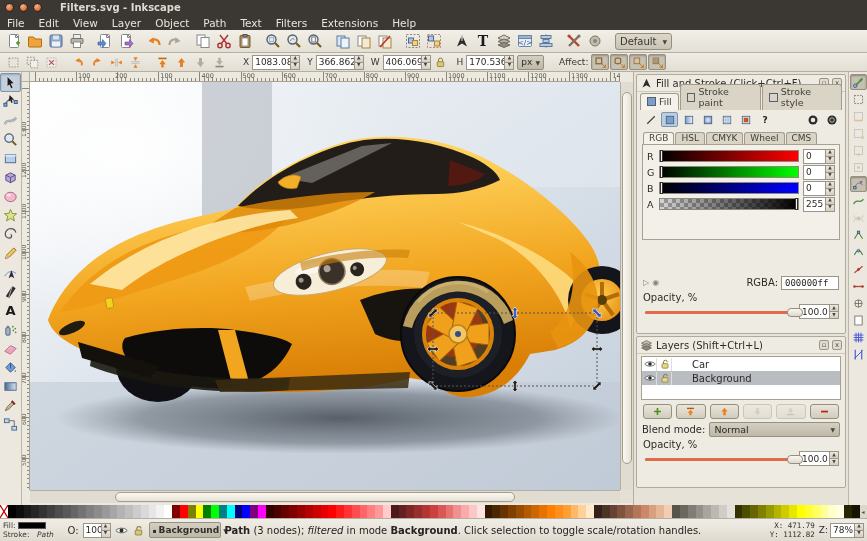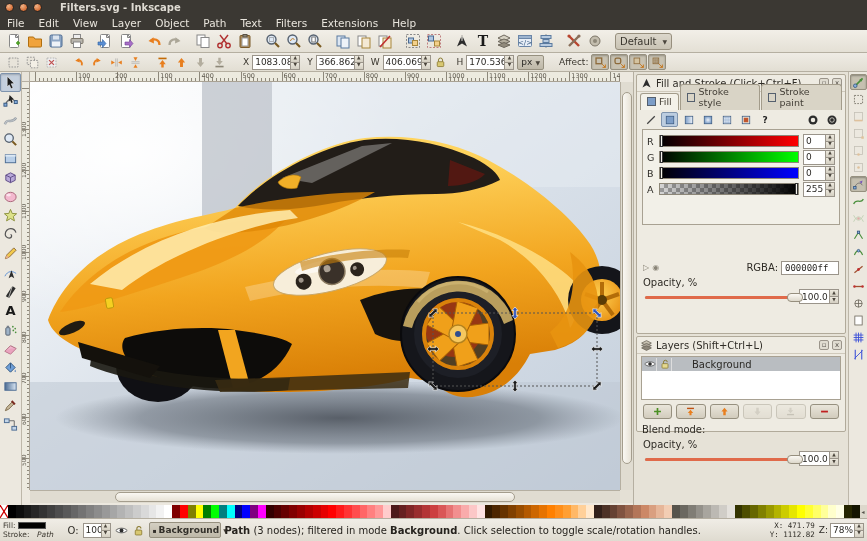--- a/index.html
+++ b/index.html
@@ -1033,25 +1033,25 @@
       <span class="minibtn">▫</span>
       <span class="minibtn">x</span>
     </div>
     <div class="tabrow" id="fs-tabs">
         <div class="tab active">
           <span style="width:9px;height:9px;display:inline-block;background:#7d9ec8;border:1px solid #55606e"></span>
           <span>Fill</span>
         </div>
         <div class="tab">
           <span style="width:9px;height:9px;display:inline-block;background:#d9d4c6;border:1px solid #55606e"></span>
-          <span>Stroke style</span>
+          <span>Stroke paint</span>
         </div>
         <div class="tab">
           <span style="width:9px;height:9px;display:inline-block;background:#d9d4c6;border:1px solid #55606e"></span>
-          <span>Stroke paint</span>
+          <span>Stroke style</span>
         </div>
       </div>
     <div class="paintrow" id="paint-row">
         <div class="pbtn">
           <svg viewBox="0 0 16 16">
             <line x1="3" y1="13" x2="13" y2="3" stroke="#444" stroke-width="1.6"></line>
           </svg>
         </div>
         <div class="pbtn active">
           <svg viewBox="0 0 16 16">
@@ -1103,20 +1103,27 @@
             <circle cx="8" cy="8" r="6" fill="#2c2c2c"></circle>
             <circle cx="8" cy="8" r="3" fill="#eeebe2"></circle>
           </svg>
         </div>
         <div class="pbtn">
           <svg viewBox="0 0 16 16">
             <circle cx="8" cy="8" r="6" fill="#2c2c2c"></circle>
             <circle cx="8" cy="8" r="3" fill="#2c2c2c" stroke="#eeebe2"></circle>
           </svg>
         </div>
+      </div>
+    <div class="ctabrow" id="color-tabs">
+        <div class="ctab active">RGB</div>
+        <div class="ctab">HSL</div>
+        <div class="ctab">CMYK</div>
+        <div class="ctab">Wheel</div>
+        <div class="ctab">CMS</div>
       </div>
     <div class="sliderbox" id="rgb-sliders">
         <div class="crow">
           <span class="lab">R</span>
           <div class="cslider" style="background:linear-gradient(to right,#000,#f00)">
             <div class="cthumb" style="left:0"></div>
           </div>
           <span class="spin">
             <span class="v" style="min-width:22px;max-width:22px">0</span>
             <span class="arr">
@@ -1182,33 +1189,48 @@
       <span class="spin" id="fsop-spin">
           <span class="v" style="min-width:30px;max-width:30px">100.0</span>
           <span class="arr">
             <i>▲</i>
             <i>▼</i>
           </span>
         </span>
     </div>
   </div>
 
-  <div class="panel" id="layers-panel" style="height:96px">
+  <div class="panel" id="layers-panel" style="height:152px">
     <div class="phead">
       <span class="ic"><svg viewBox="0 0 16 16">
             <path d="M2 5 L8 2 L14 5 L8 8 Z" fill="#c9c3b4" stroke="#6d675c"></path>
             <path d="M2 8 L8 5.5 L14 8 L8 11 Z" fill="#aaa397" stroke="#6d675c"></path>
             <path d="M2 11 L8 8.5 L14 11 L8 14 Z" fill="#8d867a" stroke="#6d675c"></path>
           </svg></span>
       <span>Layers (Shift+Ctrl+L)</span>
       <span class="sp"></span>
       <span class="minibtn">▫</span>
       <span class="minibtn">x</span>
     </div>
     <div class="layerlist" id="layer-list">
+        <div class="lrow">
+          <span class="cell">
+            <span class="ic"><svg viewBox="0 0 16 16">
+                <path d="M1 8 C4 4.2 12 4.2 15 8 C12 11.8 4 11.8 1 8 Z" fill="#fff" stroke="#444"></path>
+                <circle cx="8" cy="8" r="2.4" fill="#2c2c2c"></circle>
+              </svg></span>
+          </span>
+          <span class="cell">
+            <span class="ic"><svg viewBox="0 0 16 16">
+                <rect x="4" y="7.5" width="8" height="6" rx="1" fill="#e4d88f" stroke="#8a7a30"></rect>
+                <path d="M6 7.5 V5.5 a2.5 2.5 0 0 1 5 0" fill="none" stroke="#8a7a30" stroke-width="1.3"></path>
+              </svg></span>
+          </span>
+          <span style="padding-left:18px">Car</span>
+        </div>
         <div class="lrow selected">
           <span class="cell">
             <span class="ic"><svg viewBox="0 0 16 16">
                 <path d="M1 8 C4 4.2 12 4.2 15 8 C12 11.8 4 11.8 1 8 Z" fill="#fff" stroke="#444"></path>
                 <circle cx="8" cy="8" r="2.4" fill="#2c2c2c"></circle>
               </svg></span>
           </span>
           <span class="cell">
             <span class="ic"><svg viewBox="0 0 16 16">
                 <rect x="4" y="7.5" width="8" height="6" rx="1" fill="#e4d88f" stroke="#8a7a30"></rect>
@@ -1247,20 +1269,24 @@
           </svg>
         </div>
         <div class="lbtn">
           <svg viewBox="0 0 16 16">
             <rect x="3" y="6.8" width="10" height="2.6" fill="#c02020"></rect>
           </svg>
         </div>
       </div>
     <div class="blendrow">
       <span class="lab10">Blend mode:</span>
+      <span class="dropdown">
+          <span>Normal</span>
+          <span class="dd-arrow">▼</span>
+        </span>
     </div>
     <div class="flatlab">Opacity, %</div>
     <div class="prow">
       <div class="pslider" id="lop-slider">
           <div class="track"></div>
           <div class="fillb" style="width:100%"></div>
           <div class="knob" style="left:100%"></div>
         </div>
       <span class="spin" id="lop-spin">
           <span class="v" style="min-width:30px;max-width:30px">100.0</span>
@@ -1526,21 +1552,21 @@
   <span class="ic" style="width:13px;height:13px;display:inline-block"><svg viewBox="0 0 16 16">
         <rect x="4" y="7.5" width="8" height="6" rx="1" fill="#d8c872" stroke="#8a7a30"></rect>
         <path d="M6 7.5 V5.5 a2.5 2.5 0 0 1 5 0" fill="none" stroke="#8a7a30" stroke-width="1.3"></path>
       </svg></span>
   <span id="layer-dd">
       <span style="font-size:6px">▪</span>
       <span>Background</span>
       <span class="sp" style="flex:1"></span>
       <span class="dd-arrow">▼</span>
     </span>
-  <span id="status-msg"><span style="font-weight: bold;">Path</span><span> (3 nodes); </span><span style="">filtered</span><span> in mode </span><span style="font-weight: bold;">Background</span><span>. Click selection to toggle scale/rotation handles.</span></span>
+  <span id="status-msg"><span style="font-weight: bold;">Path</span><span> (3 nodes); </span><span style="font-style: italic;">filtered</span><span> in mode </span><span style="font-weight: bold;">Background</span><span>. Click selection to toggle scale/rotation handles.</span></span>
   <div id="xy-ind">
     <div><span>X:</span> <span>471.79</span></div>
     <div><span>Y:</span> <span>1112.82</span></div>
   </div>
   <div id="zoom-area">
     <span>Z:</span>
     <span class="spin" id="zoom-spin">
         <span class="v" style="min-width:24px;max-width:24px">78%</span>
         <span class="arr">
           <i>▲</i>

